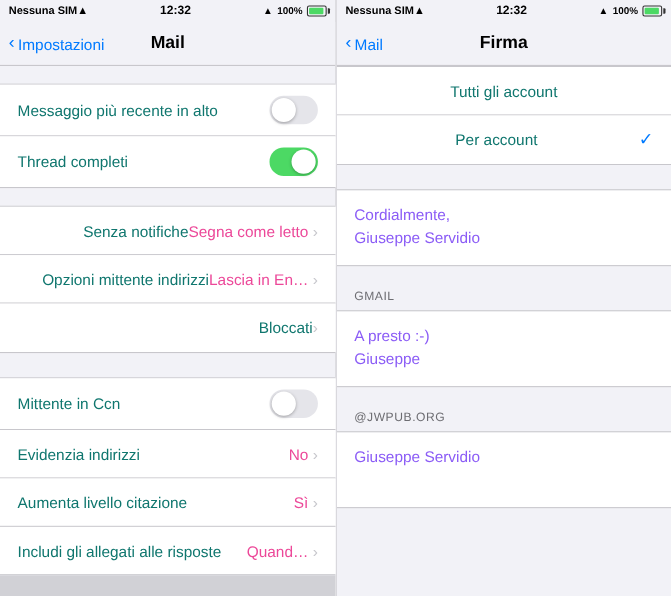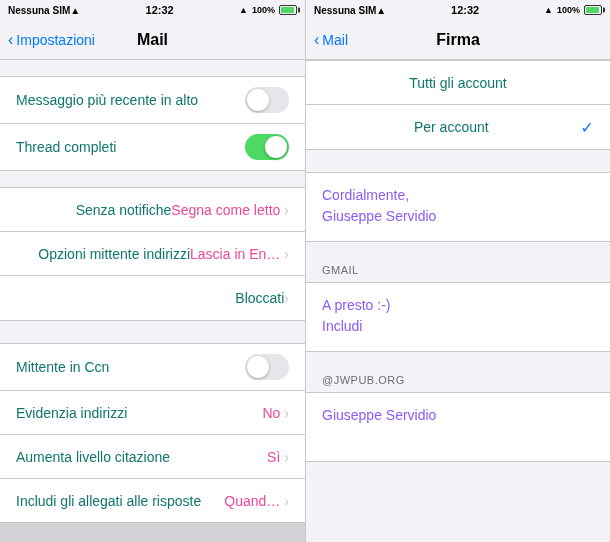--- a/index.html
+++ b/index.html
@@ -322,21 +322,21 @@
       <div class="signature-card">
         <span class="signature-text" style="white-space:pre-line;">Cordialmente,
 Giuseppe Servidio</span>
       </div>
     </div>
 
     <div class="signature-section">
       <div class="signature-section-label">GMAIL</div>
       <div class="signature-card">
         <span class="signature-text" style="white-space:pre-line;">A presto :-)
-Includi</span>
+Giuseppe</span>
       </div>
     </div>
 
     <div class="signature-section">
       <div class="signature-section-label">@JWPUB.ORG</div>
       <div class="signature-card">
         <span class="signature-text" style="white-space:pre-line;">Giuseppe Servidio</span>
       </div>
     </div>
   </div>

